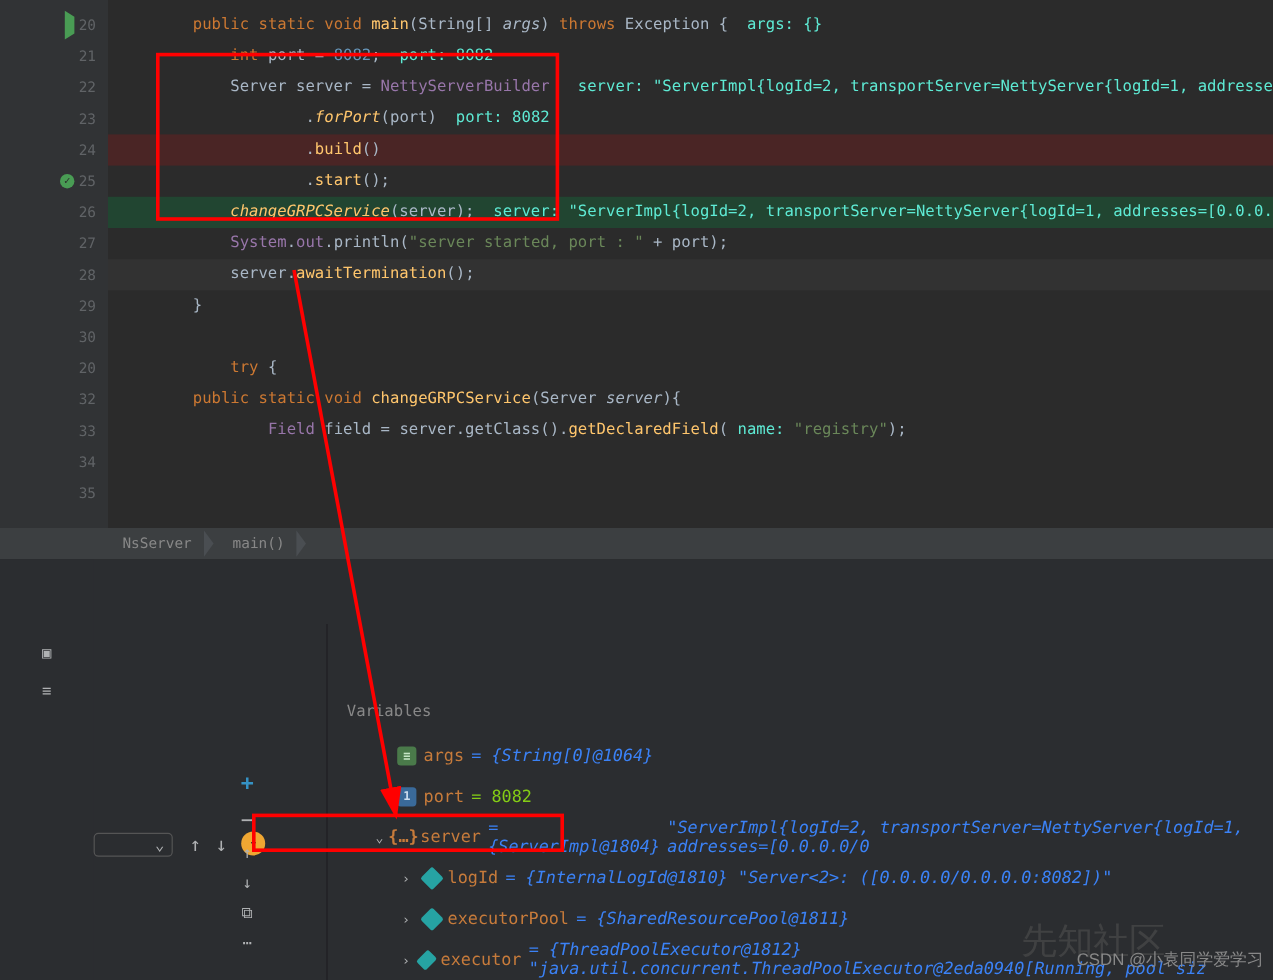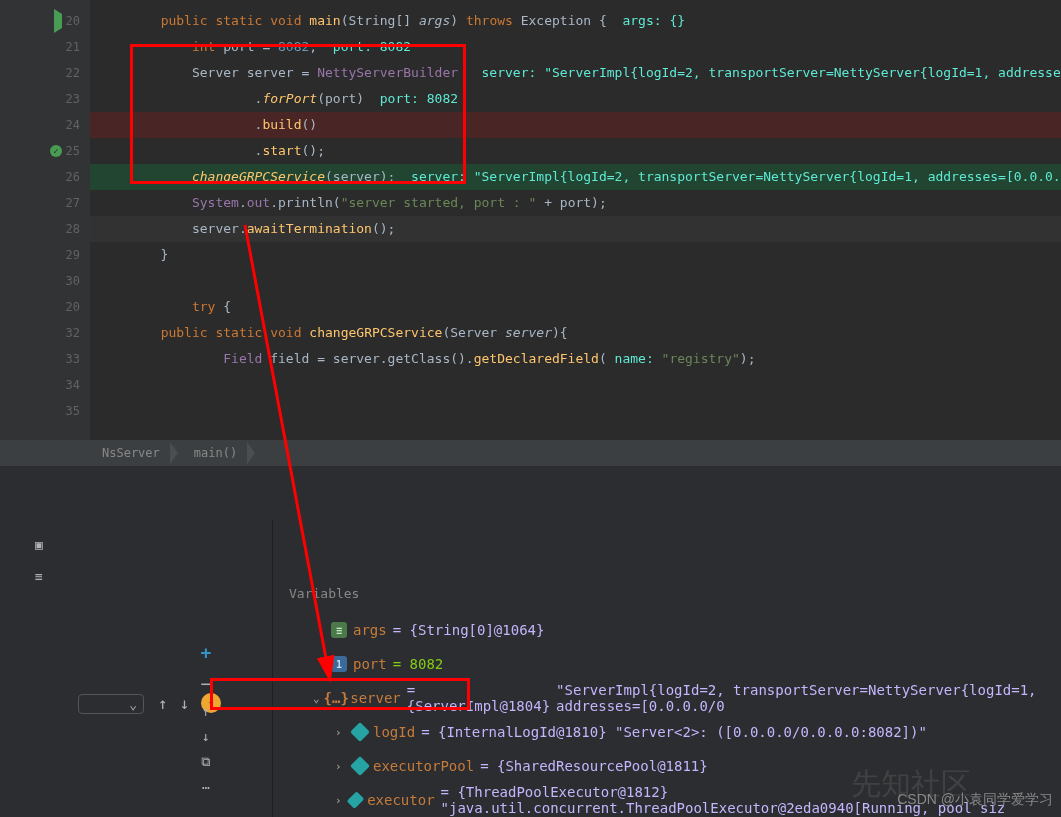--- a/index.html
+++ b/index.html
@@ -239,21 +239,21 @@
   font-size: 10px;
   font-weight: bold;
 }
 
 .icon-arr { background: #4a7a4a; color: #c5e5c5; }
 .icon-prim { background: #3a6a9a; color: #cde; }
 .icon-obj { color: #c77b3b; background: transparent; font-size: 14px;}
 .icon-tag { background: #26a3a3; color: #fff; width:14px; height:14px; border-radius:2px; transform: rotate(45deg);}
 
 .var-name { color: #c77b3b; }
-.var-val { color: #c4b5fd; }
+.var-val { color: #3b82f6; font-style: italic; }
 .var-val-white { color: #84cc16; }
 
 .highlight-box {
   position: absolute;
   border: 3px solid #ff0000;
 }
 
 .arrow-svg {
   position: absolute;
   pointer-events: none;

